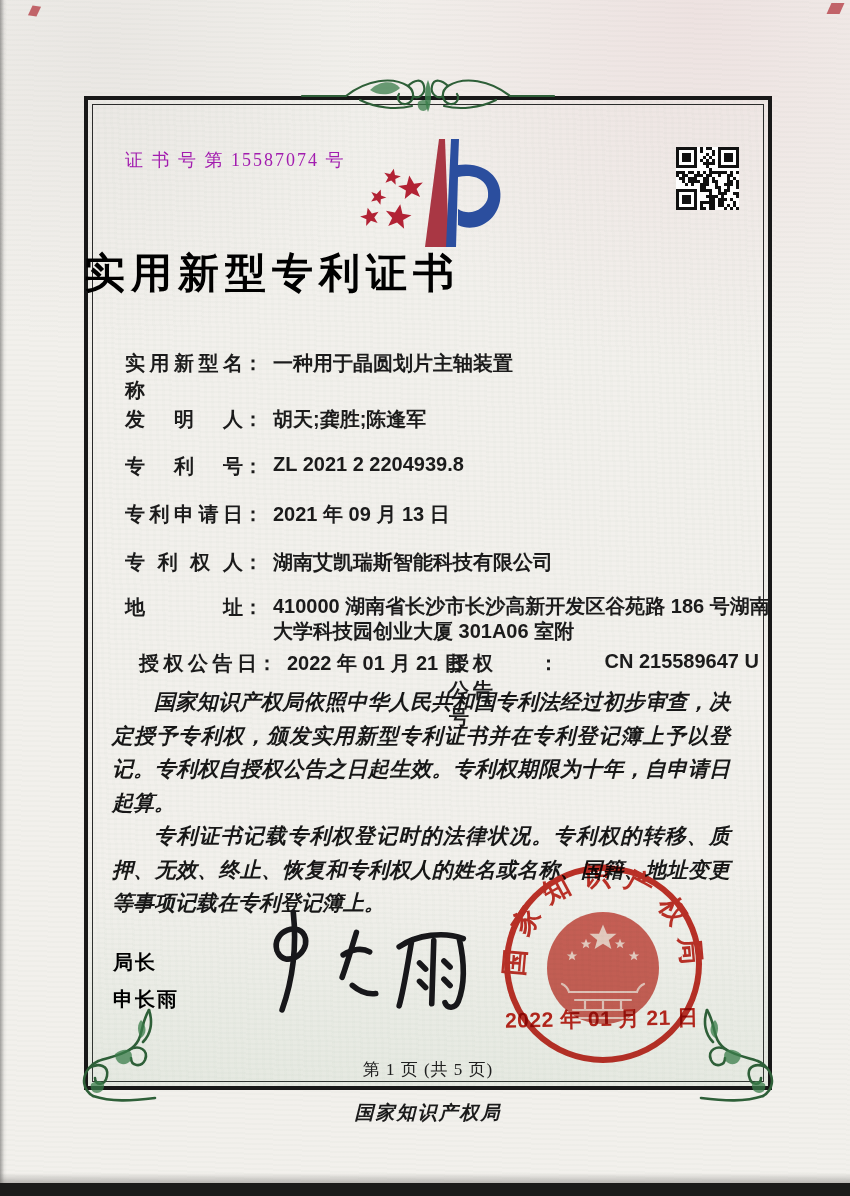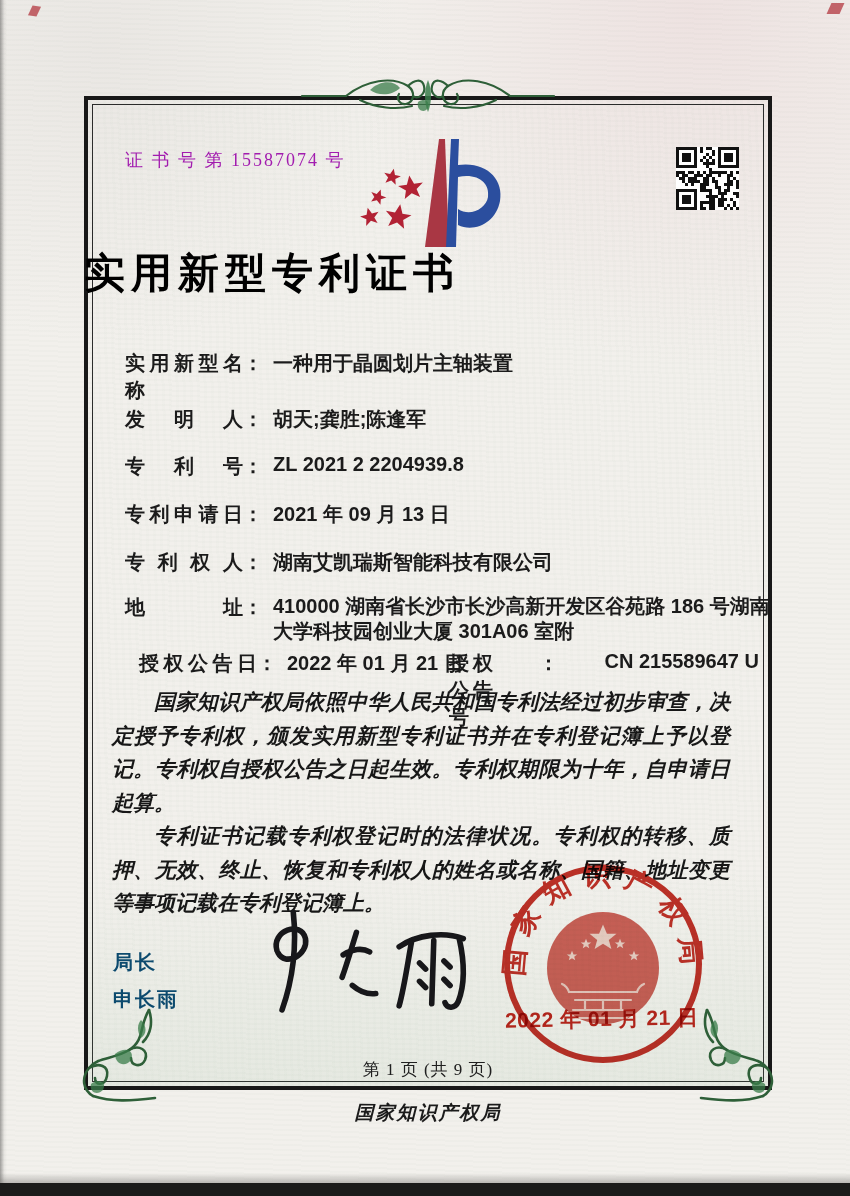--- a/index.html
+++ b/index.html
@@ -59,21 +59,21 @@
 
   
   .body-text{position:absolute;left:112px;top:686px;width:618px;
     font-family:"Liberation Serif","DejaVu Serif",serif;font-style:italic;font-weight:700;
     font-size:21px;line-height:33.5px;text-align:justify;color:#171717;}
   .body-text p{margin:0;text-indent:2em;}
 
   
   .signoff{position:absolute;left:113px;top:944px;
     font-family:"Liberation Sans","DejaVu Sans",sans-serif;font-weight:700;
-    font-size:20px;line-height:37px;letter-spacing:2px;color:#0c4a6e;}
+    font-size:20px;line-height:37px;letter-spacing:2px;color:#000000;}
   .signature{position:absolute;left:250px;top:906px;width:225px;height:112px;}
 
   
   .seal{position:absolute;left:497px;top:858px;width:212px;height:212px;
     mix-blend-mode:multiply;opacity:.95;}
   .seal-date{position:absolute;left:505px;top:1005px;width:190px;
     font-family:"Liberation Sans","DejaVu Sans",sans-serif;font-weight:700;
     font-size:21px;letter-spacing:.5px;color:#c3281e;transform:rotate(-1deg);
     mix-blend-mode:multiply;white-space:nowrap;}
 
@@ -398,19 +398,19 @@
       <path d="M88,142 L88,151 M106,142 L106,151 M124,142 L124,151"></path>
       <path d="M76,152 L136,152"></path>
       <path d="M82,160 L130,160"></path>
     </g>
     <text fill="#c3281e" font-family="Liberation Sans, DejaVu Sans, sans-serif" font-size="27" font-weight="bold" letter-spacing="12">
       <textPath href="#sealArc" startOffset="50%" text-anchor="middle">国家知识产权局</textPath>
     </text>
   </svg>
   <div class="seal-date">2022 年 01 月 21 日</div>
 
-  <div class="page-info">第 1 页 (共 9 页)</div>
+  <div class="page-info">第 1 页 (共 5 页)</div>
   <div class="foot-note">国家知识产权局</div>
 
   <div class="edge-left"></div>
   <div class="edge-bottom-light"></div>
   <div class="edge-bottom-dark"></div>
 </div>
 
 </body></html>

